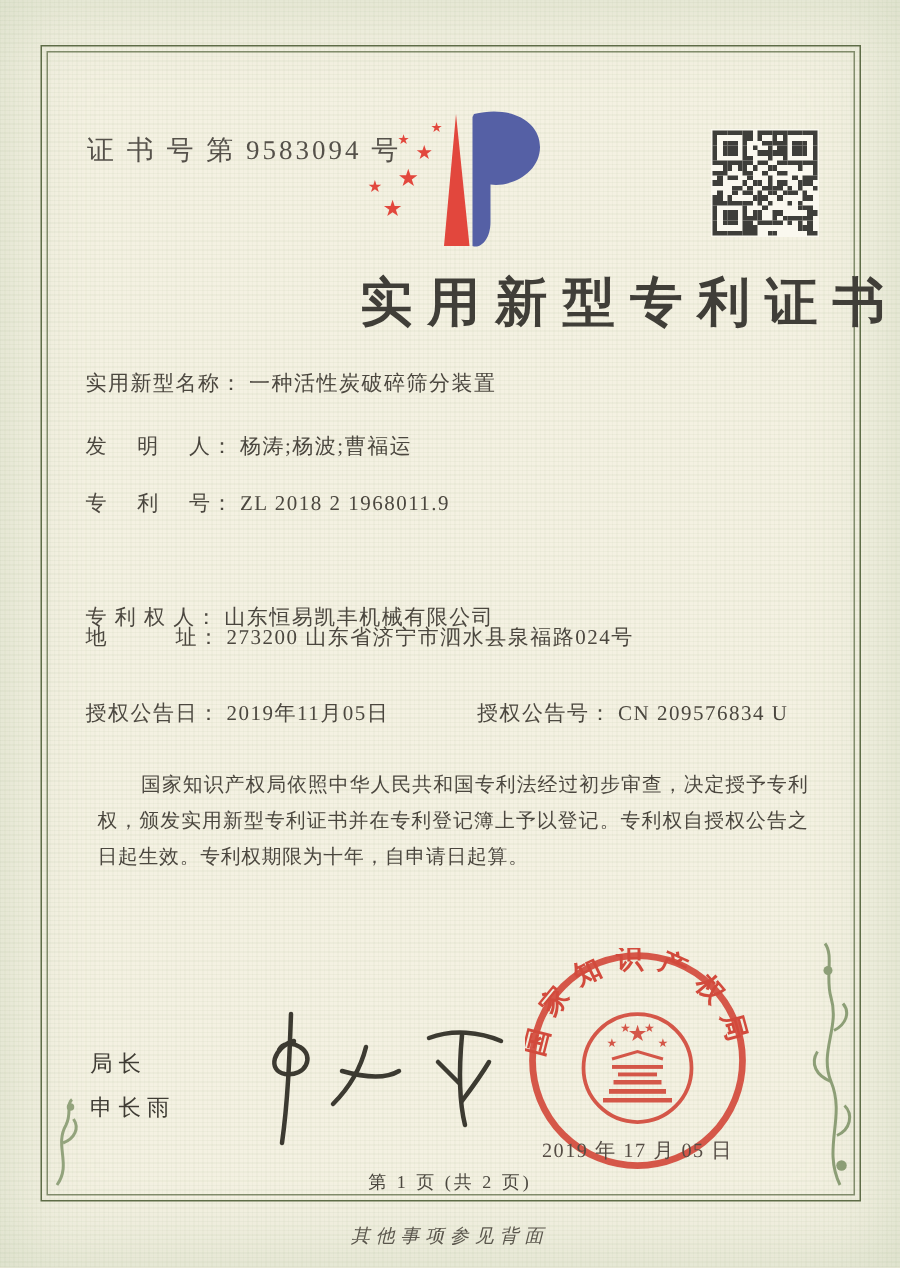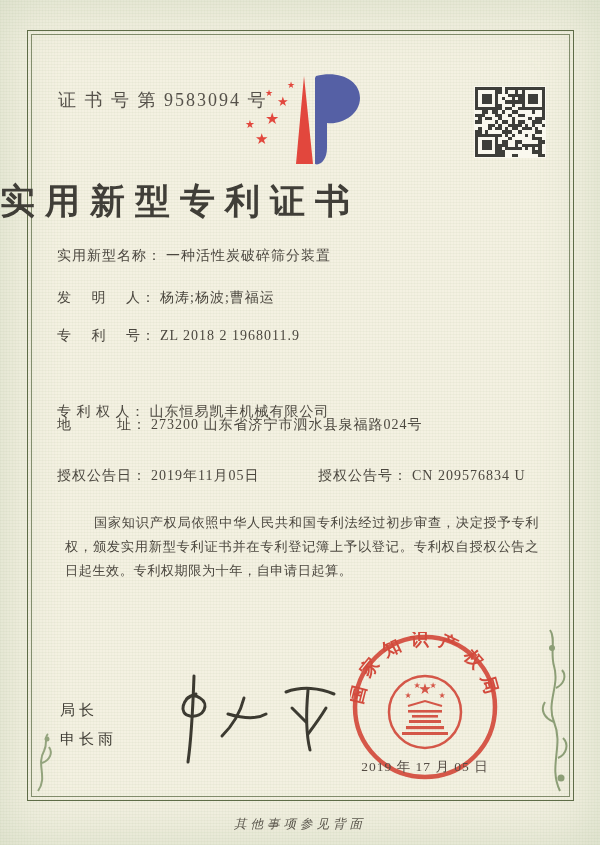--- a/index.html
+++ b/index.html
@@ -13,21 +13,21 @@
     font-family:"Liberation Serif","DejaVu Serif",serif;
     color:#4b473f;
   }
   .frame{position:absolute;left:27px;top:30px;right:26px;bottom:44px;border:1.5px solid #5e6c47;}
   .frame-inner{position:absolute;inset:3px;border:1px solid rgba(94,108,71,0.75);}
   .cert-no{position:absolute;left:58px;top:88px;font-size:18px;letter-spacing:2px;color:#55514a;}
   .logo{position:absolute;left:241px;top:68px;}
   .qr{position:absolute;left:474px;top:86px;width:70px;height:70px;background:#faf8ef;
       display:grid;grid-template-columns:repeat(21,1fr);grid-template-rows:repeat(21,1fr);padding:1px;}
   .qm.f{background:#3e3e3a;}
-  .title{position:absolute;left:0;right:0;top:178px;text-align:left;font-size:35px;font-weight:600;
+  .title{position:absolute;left:0;right:0;top:178px;text-align:right;font-size:35px;font-weight:600;
          letter-spacing:10px;color:#403e38;}
   .field-row{position:absolute;left:57px;font-size:14px;letter-spacing:1px;white-space:nowrap;color:#4b473f;}
   .field-row .lbl{margin-right:4px;}
   .pair2{margin-left:54px;}
   .body-text{position:absolute;left:50px;right:46px;top:496px;font-size:13.2px;line-height:1.82;
              text-align:justify;color:#4b473f;}
   .body-text p{margin:15px;text-indent:2.2em;letter-spacing:0.5px;}
   .signer{position:absolute;left:60px;top:696px;font-size:15px;letter-spacing:4px;color:#3f3c34;line-height:1.9;}
   .signature{position:absolute;left:158px;top:664px;}
   .seal{position:absolute;left:350px;top:632px;}
@@ -577,20 +577,21 @@
         <rect x="62" y="83" width="26" height="2.6" stroke="none"></rect>
         <rect x="59" y="88" width="32" height="3" stroke="none"></rect>
         <rect x="56" y="94" width="38" height="3.2" stroke="none"></rect>
         <rect x="52" y="100" width="46" height="3" stroke="none"></rect>
       </g>
     </svg>
   </div>
 
   <div class="seal-date">2019 年 17 月 05 日</div>
 
+  <div class="page-footer">第 1 页 (共 2 页)</div>
   <div class="back-note">其他事项参见背面</div>
 
   <div class="vine-br">
     <svg width="40" height="165" viewBox="0 0 40 165">
       <g stroke="#7c9165" fill="none" stroke-width="2" opacity="0.85">
         <path d="M30,163 C18,138 34,118 24,94 C16,74 30,58 24,38 C20,24 26,10 20,2"></path>
         <path d="M24,94 C14,90 10,82 15,74"></path>
         <path d="M26,60 C34,56 37,48 32,42"></path>
         <path d="M28,130 C37,126 39,116 33,110"></path>
         <circle cx="22" cy="20" r="3" fill="#7c9165" stroke="none"></circle>

